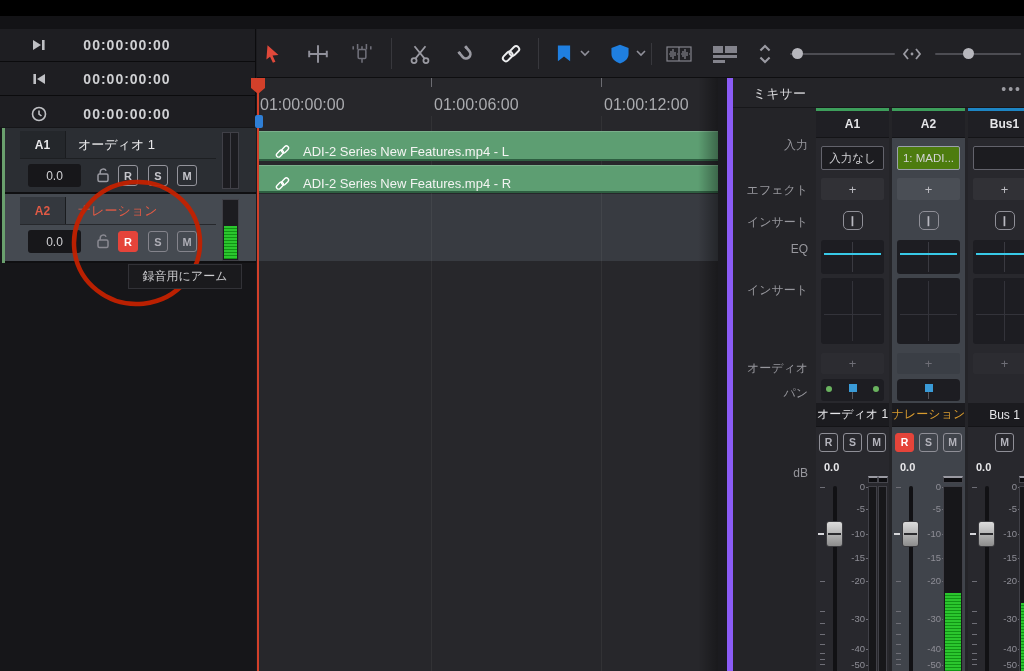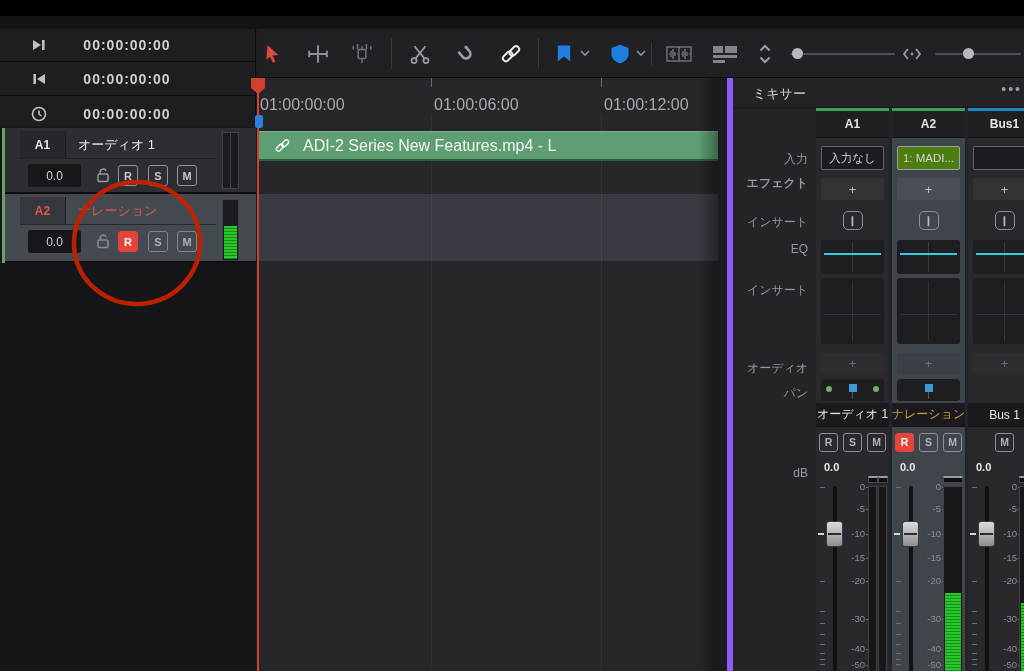--- a/index.html
+++ b/index.html
@@ -41,21 +41,21 @@
   
   #tooltip{left:128px;top:248px;width:114px;height:25px;background:#1a1a1d;border:1px solid #323237;display:flex;align-items:center;justify-content:center;font-size:12px;color:#cccccf;z-index:60;}
   #annot{left:60px;top:152px;width:160px;height:152px;z-index:55;pointer-events:none;}
 
   
   #timeline{left:257px;top:62px;width:461px;height:609px;background:#27272b;overflow:hidden;}
   .rtick{position:absolute;top:0;width:1px;height:9px;background:#6c6c72;}
   .rlabel{position:absolute;top:18px;font-size:16px;color:#aaabaf;white-space:nowrap;}
   .gridline{position:absolute;top:38px;width:1px;height:566px;background:rgba(255,255,255,0.05);}
   #laneA2{left:0;top:116px;width:461px;height:67px;background:#383b41;}
-  .clip{position:absolute;left:1px;width:460px;background:var(--clip-green);border-top:1px solid rgba(255,255,255,0.18);border-bottom:2px solid #2e5f41;display:flex;align-items:center;color:#f3f4f2;font-size:16px;}
+  .clip{position:absolute;left:1px;width:460px;background:var(--clip-green);border-top:1px solid rgba(255,255,255,0.18);border-bottom:2px solid #2e5f41;display:flex;align-items:flex-end;color:#f3f4f2;font-size:13px;}
   .clip .chain{margin-left:17px;margin-right:13px;width:15px;height:15px;flex:none;}
   #tl-shadow{right:0;top:0;width:20px;height:609px;background:linear-gradient(90deg,rgba(0,0,0,0),rgba(0,0,0,0.35));}
   #hscroll{left:0;top:604px;width:461px;height:5px;background:#1b1b1e;}
   #hthumb{position:absolute;left:2px;top:0;width:40px;height:4px;background:#3c3c41;border:1px solid #54545a;}
   #playhead{left:257px;top:62px;width:2px;height:604px;background:var(--playhead-red);z-index:40;}
   #phtag{left:251px;top:62px;width:14px;height:16px;background:var(--playhead-red);clip-path:polygon(0 0,100% 0,100% 62%,50% 100%,0 62%);z-index:41;}
   #inmark{left:255px;top:99px;width:8px;height:13px;background:var(--marker-blue);border-radius:2px;z-index:41;}
 
   
   #mixer{left:727px;top:62px;width:297px;height:609px;background:#242428;border-left:6px solid #8b5cf6;}
@@ -228,20 +228,29 @@
     <div class="gridline" style="left:344px;"></div>
     <div class="clip" style="top:53px;height:30px;">
       <svg class="chain" viewBox="0 0 16 16">
           <g stroke="#fff" stroke-width="1.5" fill="none">
             <rect x="1" y="8" width="8.5" height="4.6" rx="2.3" transform="rotate(-45 5.2 10.3)"></rect>
             <rect x="6.5" y="3.5" width="8.5" height="4.6" rx="2.3" transform="rotate(-45 10.7 5.8)"></rect>
           </g>
         </svg>
       <span>ADI-2 Series New Features.mp4 - L</span>
     </div>
+    <div class="clip" style="top:87px;height:28px;">
+      <svg class="chain" viewBox="0 0 16 16">
+          <g stroke="#fff" stroke-width="1.5" fill="none">
+            <rect x="1" y="8" width="8.5" height="4.6" rx="2.3" transform="rotate(-45 5.2 10.3)"></rect>
+            <rect x="6.5" y="3.5" width="8.5" height="4.6" rx="2.3" transform="rotate(-45 10.7 5.8)"></rect>
+          </g>
+        </svg>
+      <span>ADI-2 Series New Features.mp4 - R</span>
+    </div>
     <div class="abs" id="tl-shadow"></div>
     <div class="abs" id="hscroll">
       <div id="hthumb"></div>
     </div>
   </div>
   <div class="abs" id="playhead"></div>
   <div class="abs" id="phtag"></div>
   <div class="abs" id="inmark"></div>
 
   <div class="abs" id="leftpanel">
@@ -279,28 +288,31 @@
       <button class="tbtn" style="left:172px;border-color:#84848c;color:#aeaeb6;">M</button>
       <div class="hmeter" style="left:217px;top:5px;width:17px;height:62px;">
         <div class="greenfill" style="height:33px;"></div>
       </div>
     </div>
   </div>
 
   <svg class="abs" id="annot" viewBox="0 0 160 152">
       <ellipse cx="77" cy="75" rx="63" ry="61" fill="none" stroke="var(--annotation-red)" stroke-width="4.5" opacity="0.95" transform="rotate(-6 77 75)"></ellipse>
     </svg>
+  <div class="abs" id="tooltip">
+      <span>録音用にアーム</span>
+    </div>
 
   <div class="abs" id="mixer">
     <div id="mixhead">
       <div id="mixtitle">ミキサー</div>
       <div id="mixdots">•••</div>
     </div>
-    <div class="mrlabel" style="top:73px;">入力</div>
-    <div class="mrlabel" style="top:97px;font-weight:bold;">エフェクト</div>
+    <div class="mrlabel" style="top:59px;">入力</div>
+    <div class="mrlabel" style="top:104px;">エフェクト</div>
     <div class="mrlabel" style="top:136px;">インサート</div>
     <div class="mrlabel" style="top:164px;">EQ</div>
     <div class="mrlabel" style="top:204px;">インサート</div>
     <div class="mrlabel" style="top:282px;">オーディオ</div>
     <div class="mrlabel" style="top:307px;">パン</div>
     <div class="mrlabel" style="top:388px;">dB</div>
 
     <div class="chan" style="left:83px;">
       <div class="cstrip" style="background:var(--strip-green);"></div>
       <div class="cname">A1</div>

